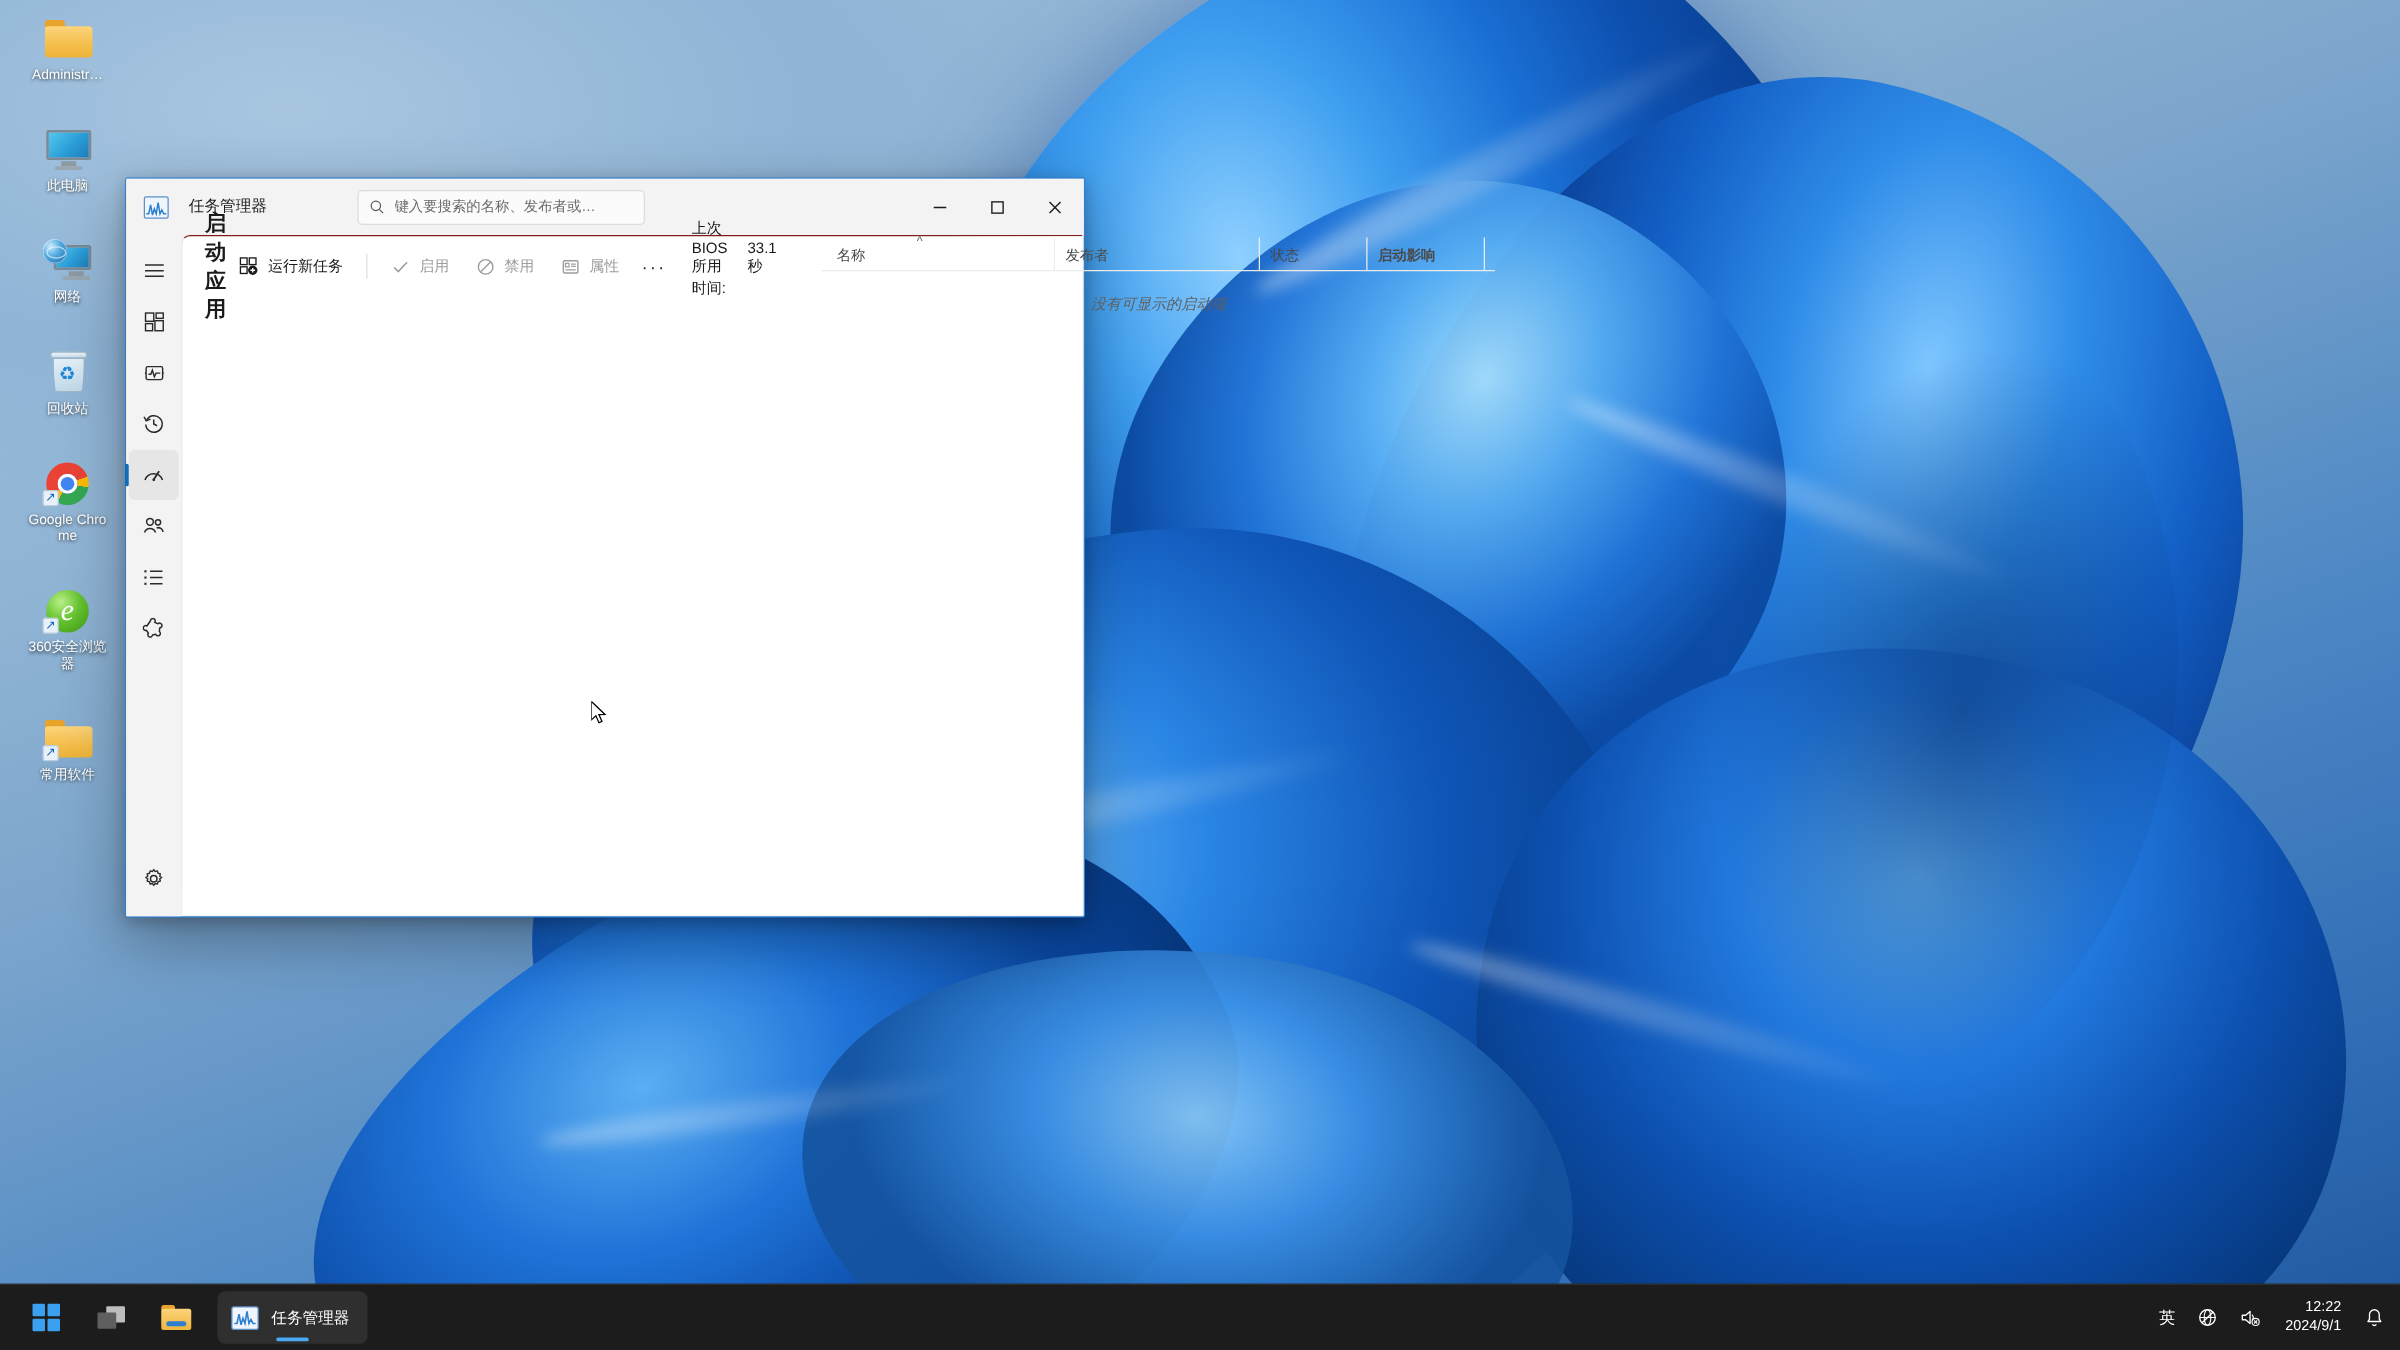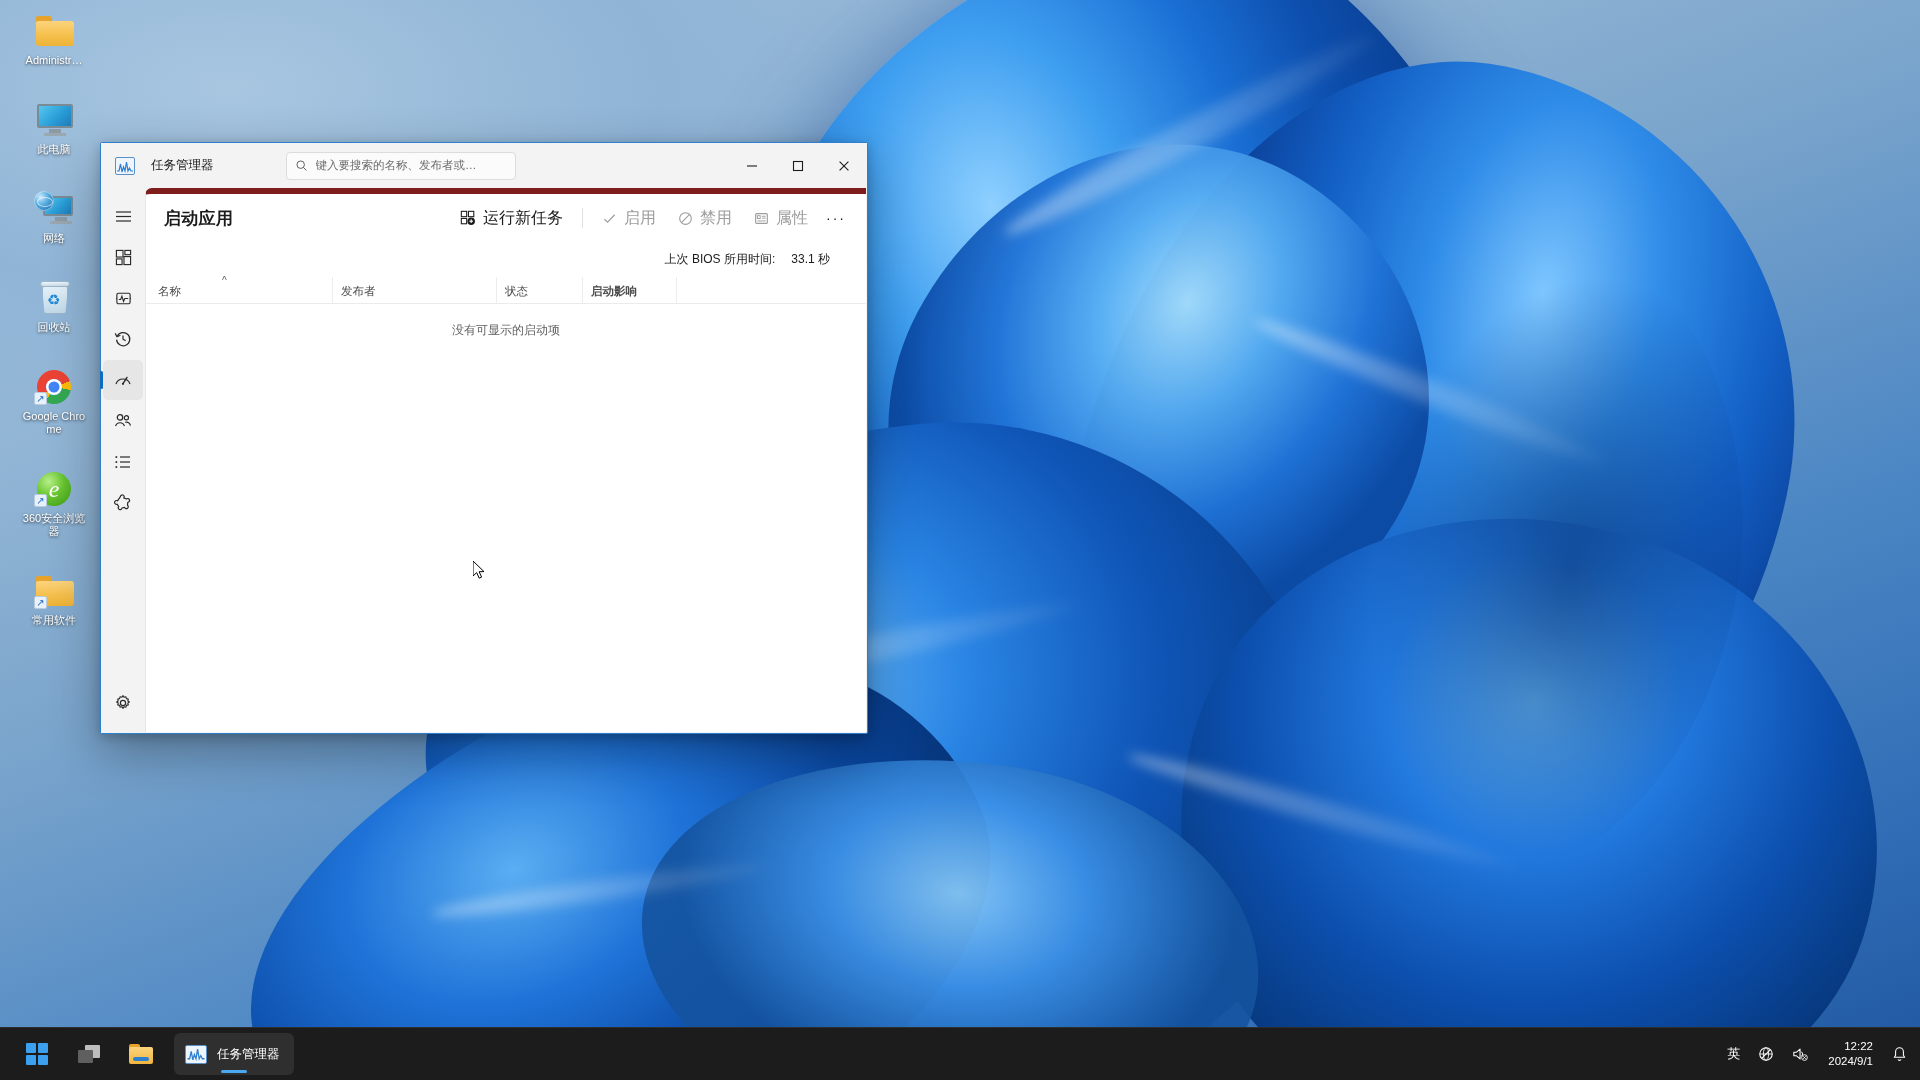--- a/index.html
+++ b/index.html
@@ -213,32 +213,32 @@
   .nav-item.selected { background:#e6e6e6; }
   .nav-item.selected::before {
     content:""; position:absolute; left:-3px; top:11px; width:3px; height:18px;
     background:#0f6cbd; border-radius:2px;
   }
   .nav-spacer { flex:1; }
 
   .tm-content {
     flex:1; margin:0 1px 1px 0; background:#fff;
     border-radius:7px 0 0 0;
-    border-top:6px solid #7f1d1d; border-left:1px solid #e6e6e6;
-    display:flex; flex-direction:column; min-width:0;
+    border-top:1px solid #7f1d1d; border-left:1px solid #e6e6e6;
+    display:flex; flex-direction:row; min-width:0;
   }
   .tm-toolbar {
     height:48px; flex:0 0 48px; display:flex; align-items:center;
     padding:0 14px 0 18px; gap:0;
   }
   .tm-pagetitle { font-size:17px; font-weight:600; color:#1b1b1b; letter-spacing:.3px; }
   .tb-right { margin-left:auto; display:flex; align-items:center; gap:2px; }
   .tb-btn {
     height:30px; display:flex; align-items:center; gap:7px; padding:0 10px;
-    border-radius:4px; font-size:16px; color:#1b1b1b; white-space:nowrap;
+    border-radius:4px; font-size:12px; color:#1b1b1b; white-space:nowrap;
   }
   .tb-btn.disabled { color:#9d9d9d;justify-content:space-between; }
   .tb-sep { width:1px; height:20px; background:#e0e0e0; margin:0 7px; }
   .tb-more {
     width:32px; height:30px; display:flex; align-items:center; justify-content:center;
     border-radius:4px; color:#1b1b1b; letter-spacing:2px; font-size:14px;
   }
 
   .tm-biosrow {
     height:34px; flex:0 0 34px; display:flex; align-items:center; justify-content:flex-end;
@@ -261,21 +261,21 @@
   .th.c-pub  { width:164px; }
   .th.c-sta  { width:86px;align-items:flex-end; }
   .th.c-imp  { width:94px;font-weight:bold; }
   .th.c-end  { flex:1; }
   .sort-caret {
     position:absolute; left:76px; top:-2px; color:#5a5a5a; font-size:10px;
   }
   .tm-empty {
     padding-top:18px; text-align:center; color:#5f5f5f; font-size:12px;
   }
-  .tm-rows { flex:1; }
+  .tm-rows { flex:1;font-style:italic; }
 
   .cursor { position:absolute; left:372px; top:418px; width:14px; height:20px; }
 
   
   #taskbar {
     position:absolute; left:0; bottom:0; width:1920px; height:53px;
     background:#1c1c1c;
     display:flex; align-items:center;
     border-top:1px solid #2e2e2e;
   }

